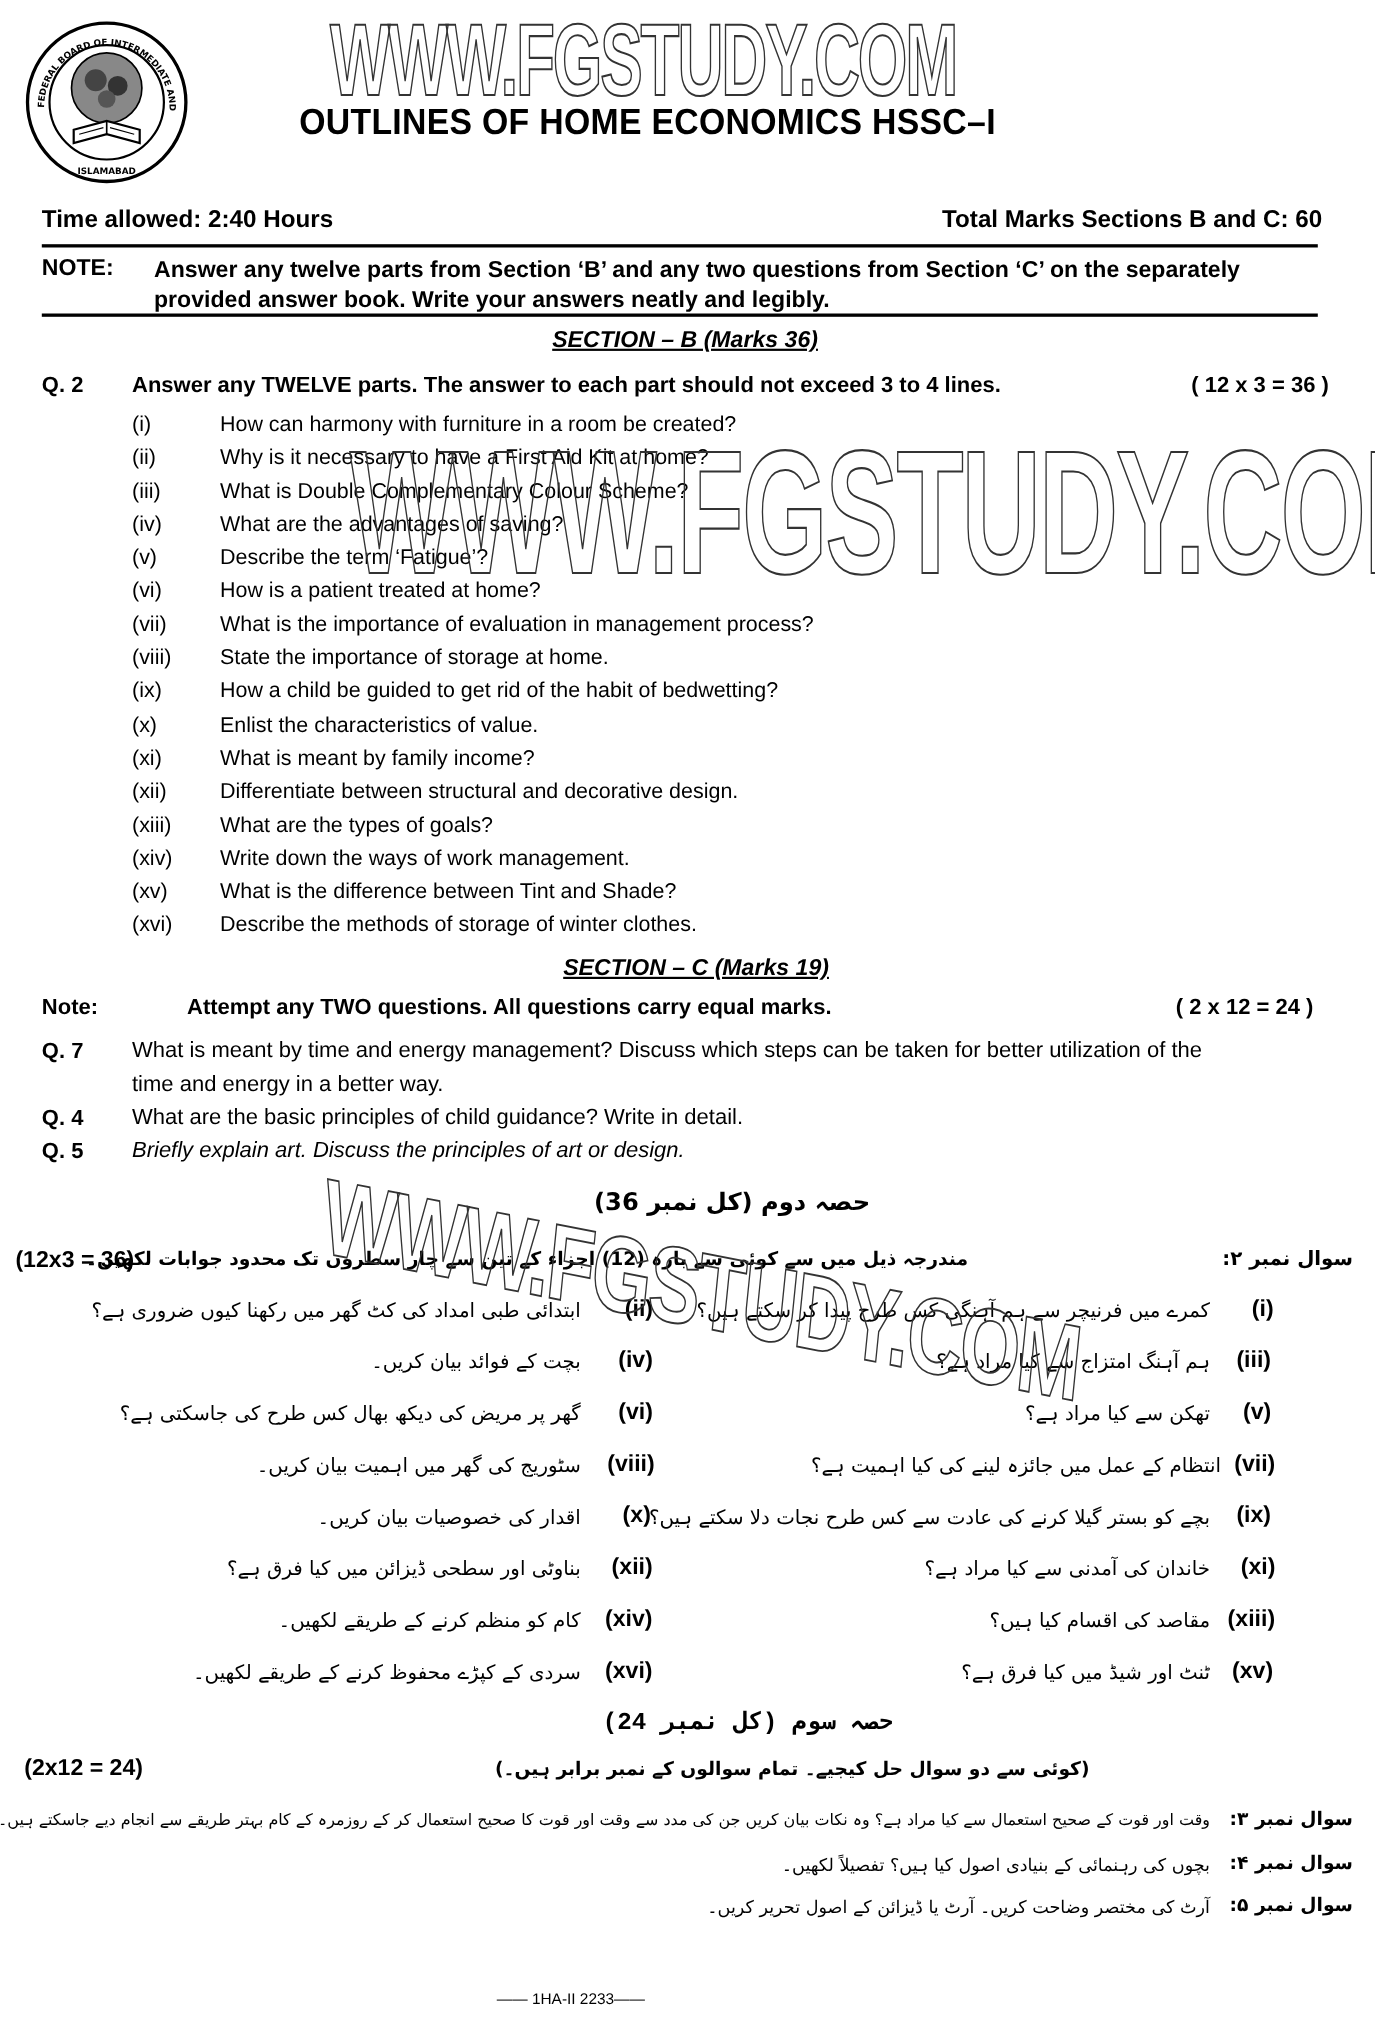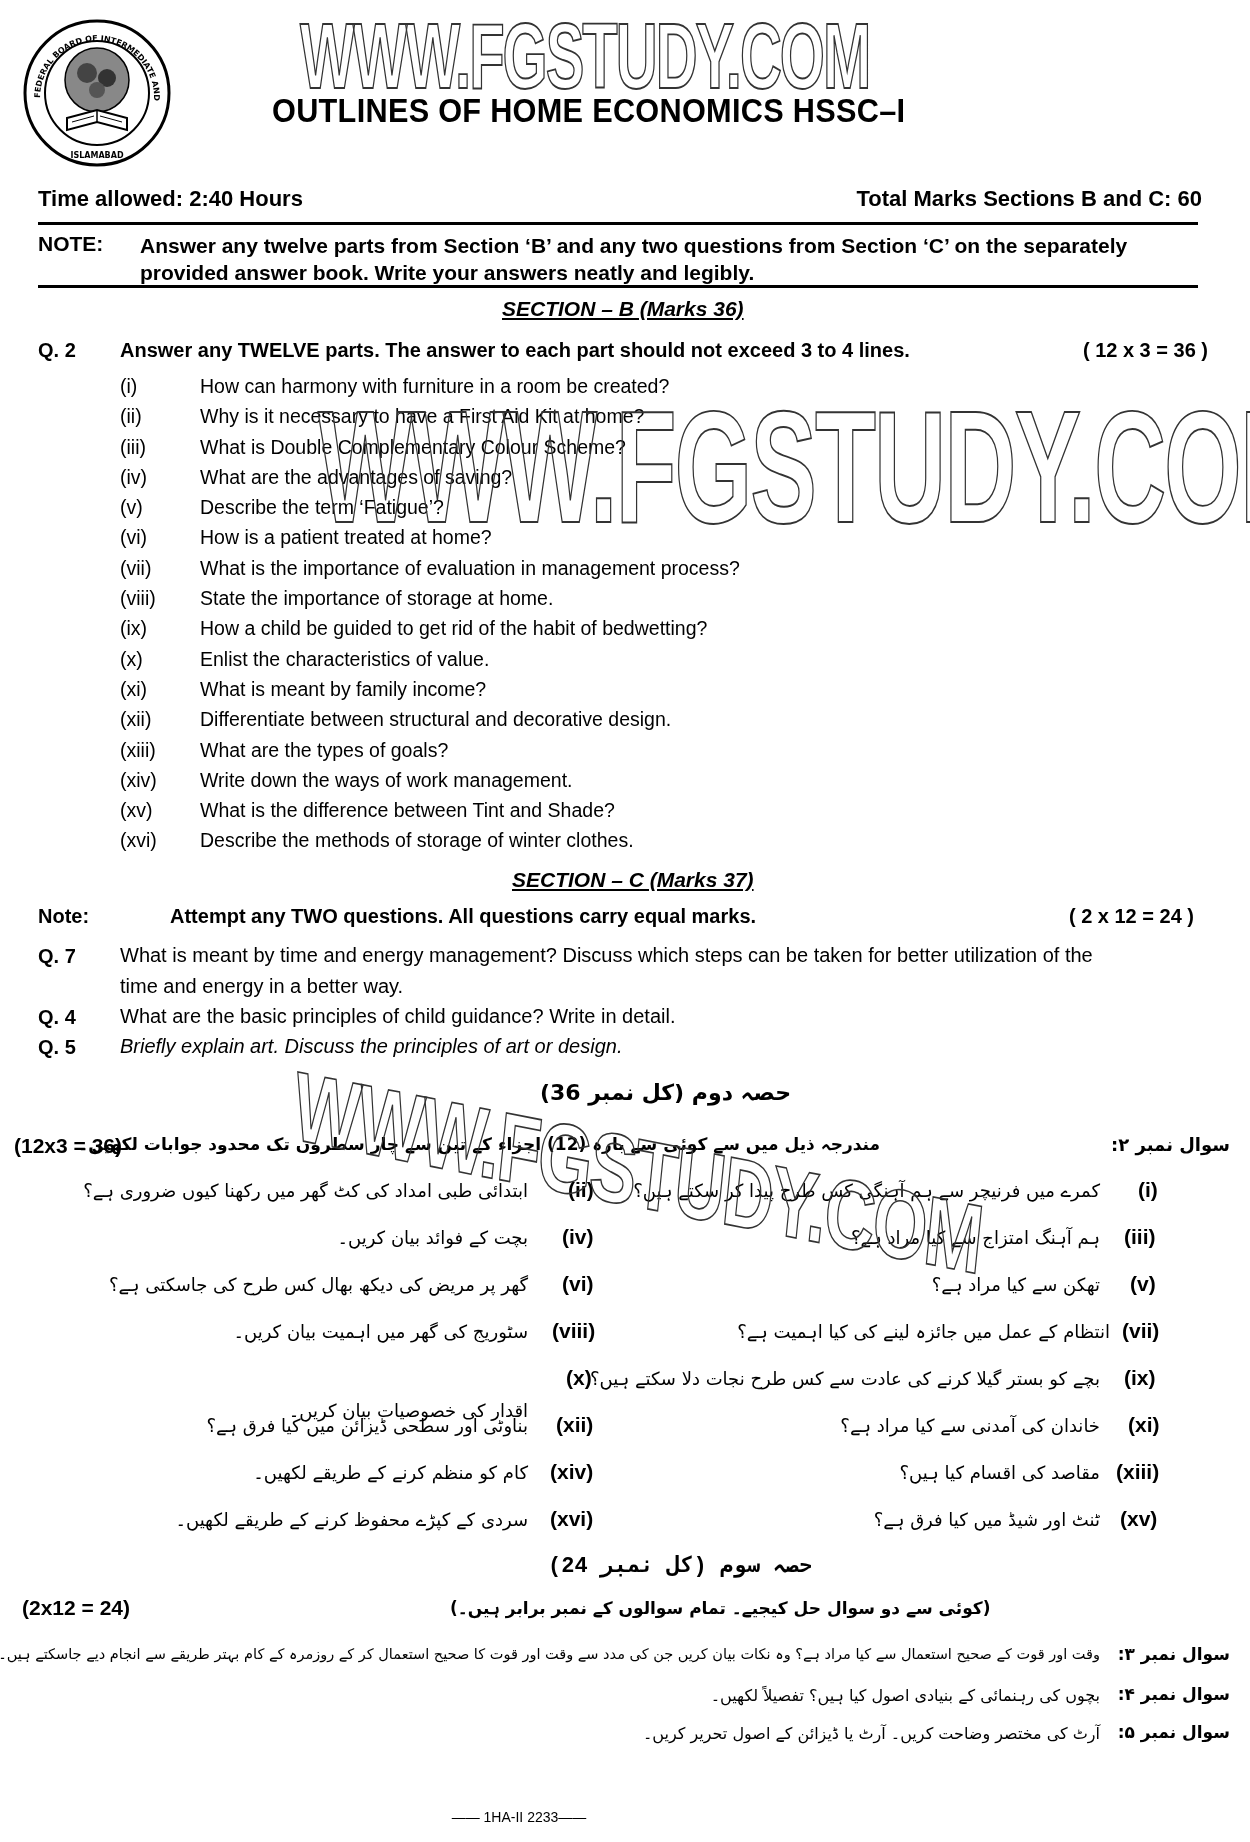--- a/index.html
+++ b/index.html
@@ -142,21 +142,21 @@
       <span class="txt">What is the difference between Tint and Shade?</span>
     </div>
   <div class="part">
       <span class="num">(xvi)</span>
       <span class="txt">Describe the methods of storage of winter clothes.</span>
     </div>
 </div>
 
 <div class="abs watermark" style="left:318px; top:375px; font-size:100px;">WWW.FGSTUDY.COM</div>
 
-<div class="abs sec-head" style="left:512px; top:868px;">SECTION – C (Marks 37)</div>
+<div class="abs sec-head" style="left:512px; top:868px;">SECTION – C (Marks 19)</div>
 <div class="abs qnum" style="left:38px; top:905px;">Note:</div>
 <div class="abs qtext" style="left:170px; top:905px;">Attempt any TWO questions. All questions carry equal marks.</div>
 <div class="abs marks" style="right:56px; top:905px;">( 2 x 12 = 24 )</div>
 
 <div class="abs qnum" style="left:38px; top:945px;">Q. 7</div>
 <div class="abs plain" style="left:120px; top:940px; white-space:nowrap;">What is meant by time and energy management? Discuss which steps can be taken for better utilization of the</div>
 <div class="abs plain" style="left:120px; top:971px; white-space:nowrap;">time and energy in a better way.</div>
 <div class="abs qnum" style="left:38px; top:1006px;">Q. 4</div>
 <div class="abs plain" style="left:120px; top:1001px; white-space:nowrap;">What are the basic principles of child guidance? Write in detail.</div>
 <div class="abs qnum" style="left:38px; top:1036px;">Q. 5</div>
@@ -185,21 +185,21 @@
 <div class="abs urdu" style="right:722px; top:1274px;">گھر پر مریض کی دیکھ بھال کس طرح کی جاسکتی ہے؟</div>
 
 <div class="abs urdu-num" style="left:1122px; top:1319px;">(vii)</div>
 <div class="abs urdu" style="right:140px; top:1321px;">انتظام کے عمل میں جائزہ لینے کی کیا اہمیت ہے؟</div>
 <div class="abs urdu-num" style="left:552px; top:1319px;">(viii)</div>
 <div class="abs urdu" style="right:722px; top:1321px;">سٹوریج کی گھر میں اہمیت بیان کریں۔</div>
 
 <div class="abs urdu-num" style="left:1124px; top:1366px;">(ix)</div>
 <div class="abs urdu" style="right:150px; top:1368px;">بچے کو بستر گیلا کرنے کی عادت سے کس طرح نجات دلا سکتے ہیں؟</div>
 <div class="abs urdu-num" style="left:566px; top:1366px;">(x)</div>
-<div class="abs urdu" style="right:722px; top:1368px;margin-top:32px;">اقدار کی خصوصیات بیان کریں۔</div>
+<div class="abs urdu" style="right:722px; top:1368px;">اقدار کی خصوصیات بیان کریں۔</div>
 
 <div class="abs urdu-num" style="left:1128px; top:1413px;">(xi)</div>
 <div class="abs urdu" style="right:150px; top:1415px;">خاندان کی آمدنی سے کیا مراد ہے؟</div>
 <div class="abs urdu-num" style="left:556px; top:1413px;">(xii)</div>
 <div class="abs urdu" style="right:722px; top:1415px;">بناوٹی اور سطحی ڈیزائن میں کیا فرق ہے؟</div>
 
 <div class="abs urdu-num" style="left:1116px; top:1460px;">(xiii)</div>
 <div class="abs urdu" style="right:150px; top:1462px;">مقاصد کی اقسام کیا ہیں؟</div>
 <div class="abs urdu-num" style="left:550px; top:1460px;">(xiv)</div>
 <div class="abs urdu" style="right:722px; top:1462px;">کام کو منظم کرنے کے طریقے لکھیں۔</div>

